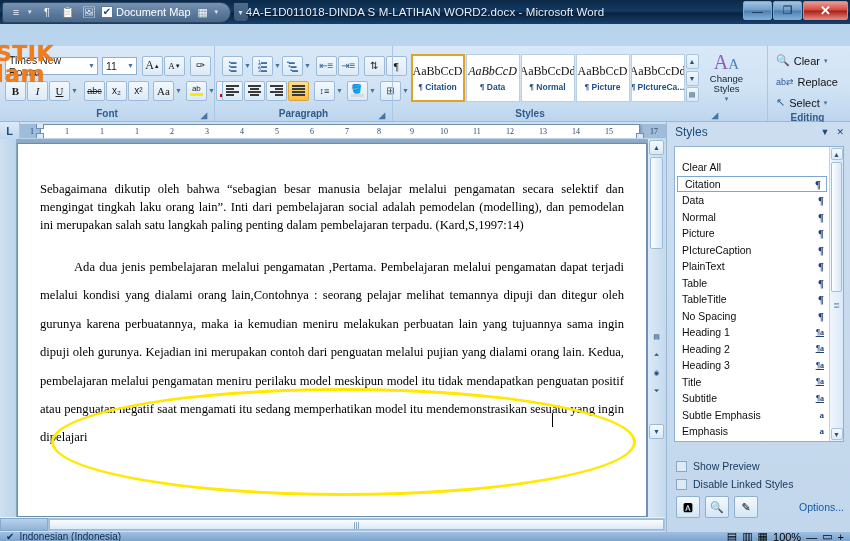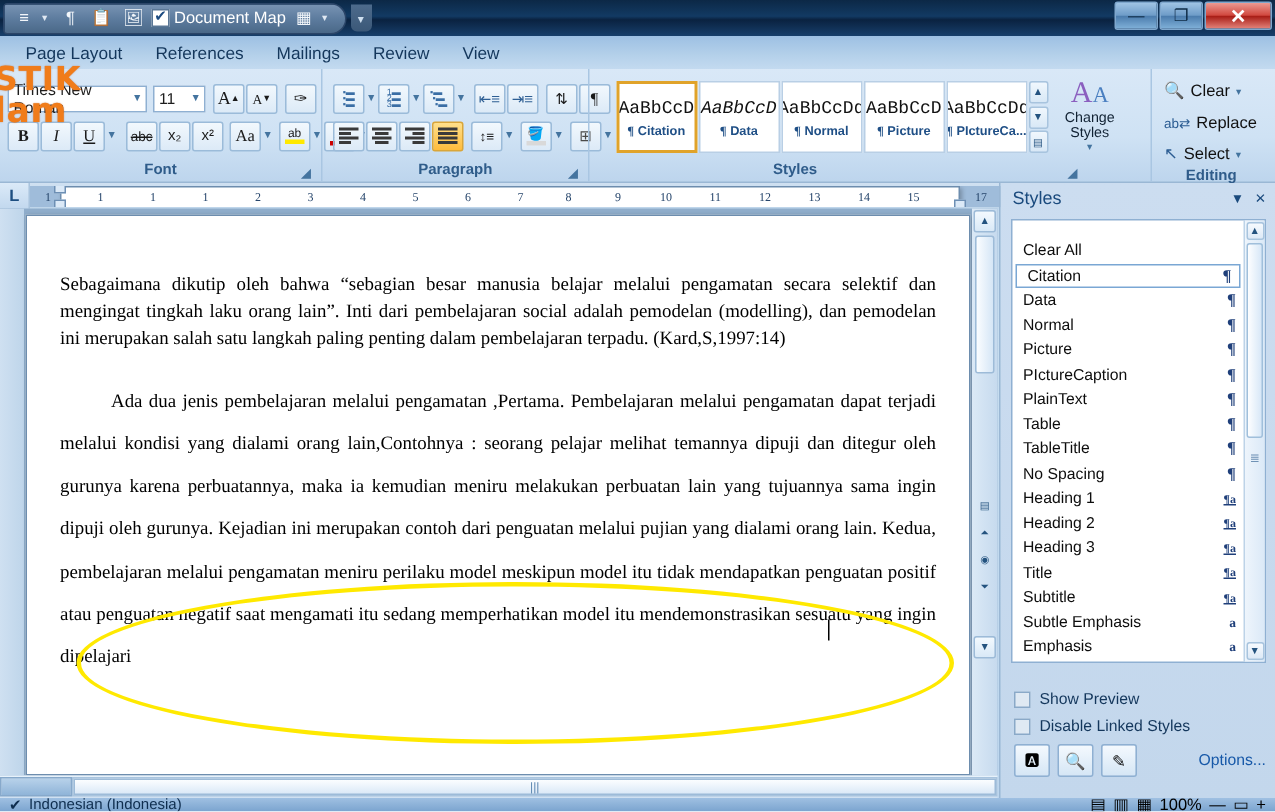--- a/index.html
+++ b/index.html
@@ -128,21 +128,21 @@
   
   .stylegal {
     display: flex; align-items: stretch; gap: 1px; padding: 1px;
   }
   .stylecard {
     width: 54px; height: 48px; background: #fff; border: 1px solid #b9cfe5;
     display: flex; flex-direction: column; align-items: center; justify-content: center;
     overflow: hidden;
   }
   .stylecard.sel { border: 2px solid #e0a32a; box-shadow: inset 0 0 0 1px #fff; }
-  .stylecard .samp { font-family: Liberation Mono, monospace; font-size: 12px; color: #111; white-space: nowrap; }
+  .stylecard .samp { font-family: Liberation Serif, serif; font-size: 12px; color: #111; white-space: nowrap; }
   .stylecard .samp.ital { font-style: italic; }
   .stylecard .nm { font-size: 8.5px; color: #1f4f86; margin-top: 3px; white-space: nowrap; font-weight: bold; }
   .stylecard .nm .pil { font-family: "Liberation Serif", serif; }
   .galnav { display: flex; flex-direction: column; justify-content: space-between; }
   .galnav div {
     width: 13px; height: 15px; border: 1px solid #a8c4de; border-radius: 2px;
     background: linear-gradient(to bottom,#f0f7fd,#d8e8f6);
     font-size: 7px; color: #23527f; display: flex; align-items: center; justify-content: center;
   }
   .bigbtn {
@@ -327,35 +327,29 @@
       <div class="qat-btn">¶</div>
       <div class="qat-btn">📋</div>
       <div class="qat-btn">🖼</div>
       <div class="docmap-chk">✔</div>
       <div class="docmap-label">Document Map</div>
       <div class="qat-btn">▦</div>
       <div class="qat-caret">▾</div>
     </div>
     <div class="qat-more">▾</div>
 
+    <div class="title-text">4A-E1D011018-DINDA S M-LATIHAN WORD2.docx - Microsoft Word</div>
 
     <div class="wincontrols">
       <div class="winbtn">—</div>
       <div class="winbtn">❐</div>
       <div class="winbtn close">✕</div>
     </div>
   </div>
 
-  <div class="tabbar">
-    <div class="tab">Page Layout</div>
-    <div class="tab">References</div>
-    <div class="tab">Mailings</div>
-    <div class="tab">Review</div>
-    <div class="tab">View</div>
-  </div>
 
   <div class="ribbon">
 
     <div class="group" style="width:214px">
       <div class="group-body">
         <div class="row" style="padding-left:2px">
           <div class="fontbox" style="width:108px">
             <span>Times New Roman</span>
             <span class="cv">▼</span>
           </div>

